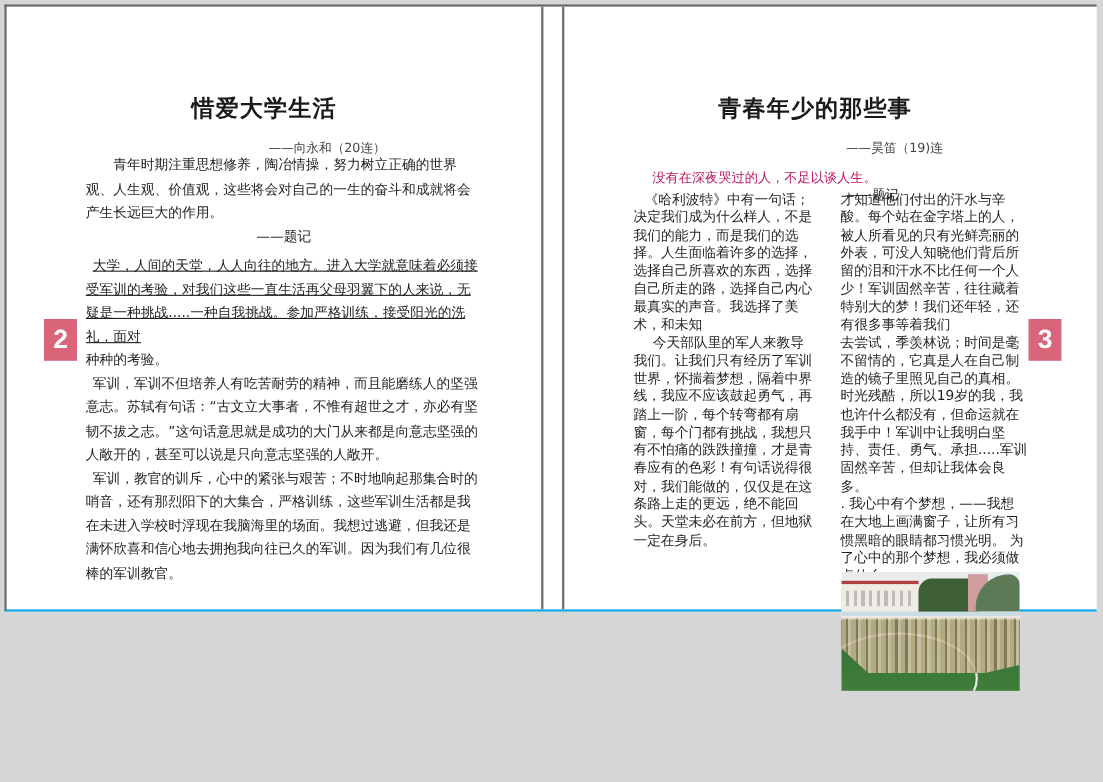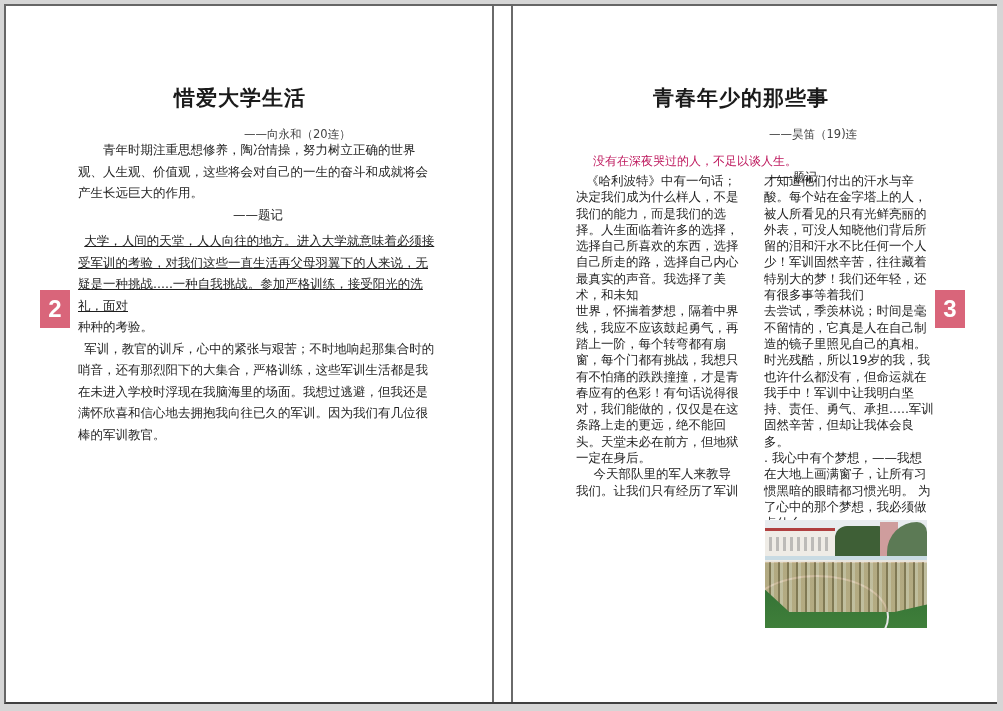--- a/index.html
+++ b/index.html
@@ -3,24 +3,24 @@
   <meta charset="utf-8">
   <style>
     html, body { margin: 0; padding: 0; }
     body {
       width: 1003px; height: 711px; overflow: hidden;
       background: #d6d6d6;
       font-family: "DejaVu Sans", "Liberation Sans", sans-serif;
       position: relative;
     }
     .spread {
-      position: absolute; left: 4px; top: 4px; width: 993px; height: 700px;
+      position: absolute; left: 4px; top: 4px; width: 993px; height: 552px;
       background: #ffffff;
       border-left: 2px solid #666; border-top: 2px solid #666;
-      border-bottom: 2px solid #404040;
+      border-bottom: 2px solid #0ea5e9;
       box-sizing: border-box;
     }
     .gutter-line { position: absolute; top: 0; bottom: 0; width: 2px; background: #6a6a6a; }
     .page { position: absolute; top: 0; bottom: 0; }
     .title {
       position: absolute; font-weight: bold; color: #1a1a1a;
       font-size: 21px; letter-spacing: 1px; white-space: nowrap;
     }
     .byline { position: absolute; font-size: 11.5px; color: #444; white-space: nowrap; margin-top: 16px; }
     .para { position: absolute; font-size: 12.5px; color: #1f1f1f; line-height: 21.5px; }
@@ -59,40 +59,41 @@
     <div class="byline" style="left:238px;top:105px;">——向永和（20连）</div>
 
     <div class="para" style="left:72px;top:133px;width:360px;">
       <p style="text-indent:2em;">青年时期注重思想修养，陶冶情操，努力树立正确的世界观、人生观、价值观，这些将会对自己的一生的奋斗和成就将会产生长远巨大的作用。</p>
       <p class="center">——题记</p>
     </div>
 
     <div class="para" style="left:72px;top:224px;width:360px;">
       <p style="text-indent:0.5em;text-decoration:underline;">大学，人间的天堂，人人向往的地方。进入大学就意味着必须接受军训的考验，对我们这些一直生活再父母羽翼下的人来说，无疑是一种挑战.....一种自我挑战。参加严格训练，接受阳光的洗礼，面对</p>
       <p>种种的考验。</p>
+      <p style="text-indent:0.5em;">军训，军训不但培养人有吃苦耐劳的精神，而且能磨练人的坚强意志。苏轼有句话：“古文立大事者，不惟有超世之才，亦必有坚韧不拔之志。”这句话意思就是成功的大门从来都是向意志坚强的人敞开的，甚至可以说是只向意志坚强的人敞开。</p>
       <p style="text-indent:0.5em;">军训，教官的训斥，心中的紧张与艰苦；不时地响起那集合时的哨音，还有那烈阳下的大集合，严格训练，这些军训生活都是我在未进入学校时浮现在我脑海里的场面。我想过逃避，但我还是满怀欣喜和信心地去拥抱我向往已久的军训。因为我们有几位很棒的军训教官。</p>
     </div>
 
     <div class="pagenum" style="left:34px;top:284px;">2</div>
   </div>
 
   <div class="gutter-line" style="left:486px;"></div>
   <div class="gutter-line" style="left:505px;"></div>
 
   <div class="page" style="left:507px;width:482px;">
     <div class="title" style="left:140px;top:78px;">青春年少的那些事</div>
     <div class="byline" style="left:256px;top:105px;">——昊笛（19)连</div>
 
     <div class="byline" style="left:80px;top:131px;font-size:12px;color:#be185d;">没有在深夜哭过的人，不足以谈人生。</div>
     <div class="byline" style="left:256px;top:147px;font-size:12px;color:#222;">——题记</div>
 
     <div class="col" style="left:63px;top:167px;width:166px;">
       <p style="text-indent:0.8em;">《哈利波特》中有一句话；决定我们成为什么样人，不是我们的能力，而是我们的选择。人生面临着许多的选择，选择自己所喜欢的东西，选择自己所走的路，选择自己内心最真实的声音。我选择了美术，和未知</p>
+      <p style="text-indent:1.4em;">今天部队里的军人来教导我们。让我们只有经历了军训</p>
       <p>世界，怀揣着梦想，隔着中界线，我应不应该鼓起勇气，再踏上一阶，每个转弯都有扇窗，每个门都有挑战，我想只有不怕痛的跌跌撞撞，才是青春应有的色彩！有句话说得很对，我们能做的，仅仅是在这条路上走的更远，绝不能回头。天堂未必在前方，但地狱一定在身后。</p>
-      <p style="text-indent:1.4em;">今天部队里的军人来教导我们。让我们只有经历了军训</p>
     </div>
 
     <div class="col" style="left:251px;top:167px;width:170px;">
       <p>才知道他们付出的汗水与辛酸。每个站在金字塔上的人，被人所看见的只有光鲜亮丽的外表，可没人知晓他们背后所留的泪和汗水不比任何一个人少！军训固然辛苦，往往藏着特别大的梦！我们还年轻，还有很多事等着我们</p>
       <p>去尝试，季羡林说；时间是毫不留情的，它真是人在自己制造的镜子里照见自己的真相。时光残酷，所以19岁的我，我也许什么都没有，但命运就在我手中！军训中让我明白坚持、责任、勇气、承担.....军训固然辛苦，但却让我体会良多。</p>
       <p>. 我心中有个梦想，——我想在大地上画满窗子，让所有习惯黑暗的眼睛都习惯光明。 为了心中的那个梦想，我必须做点什么</p>
     </div>
 
     <div class="photo" style="left:252px;top:514px;width:162px;height:108px;" title="military-training-assembly-photo">
       <div class="bldg1"></div>

